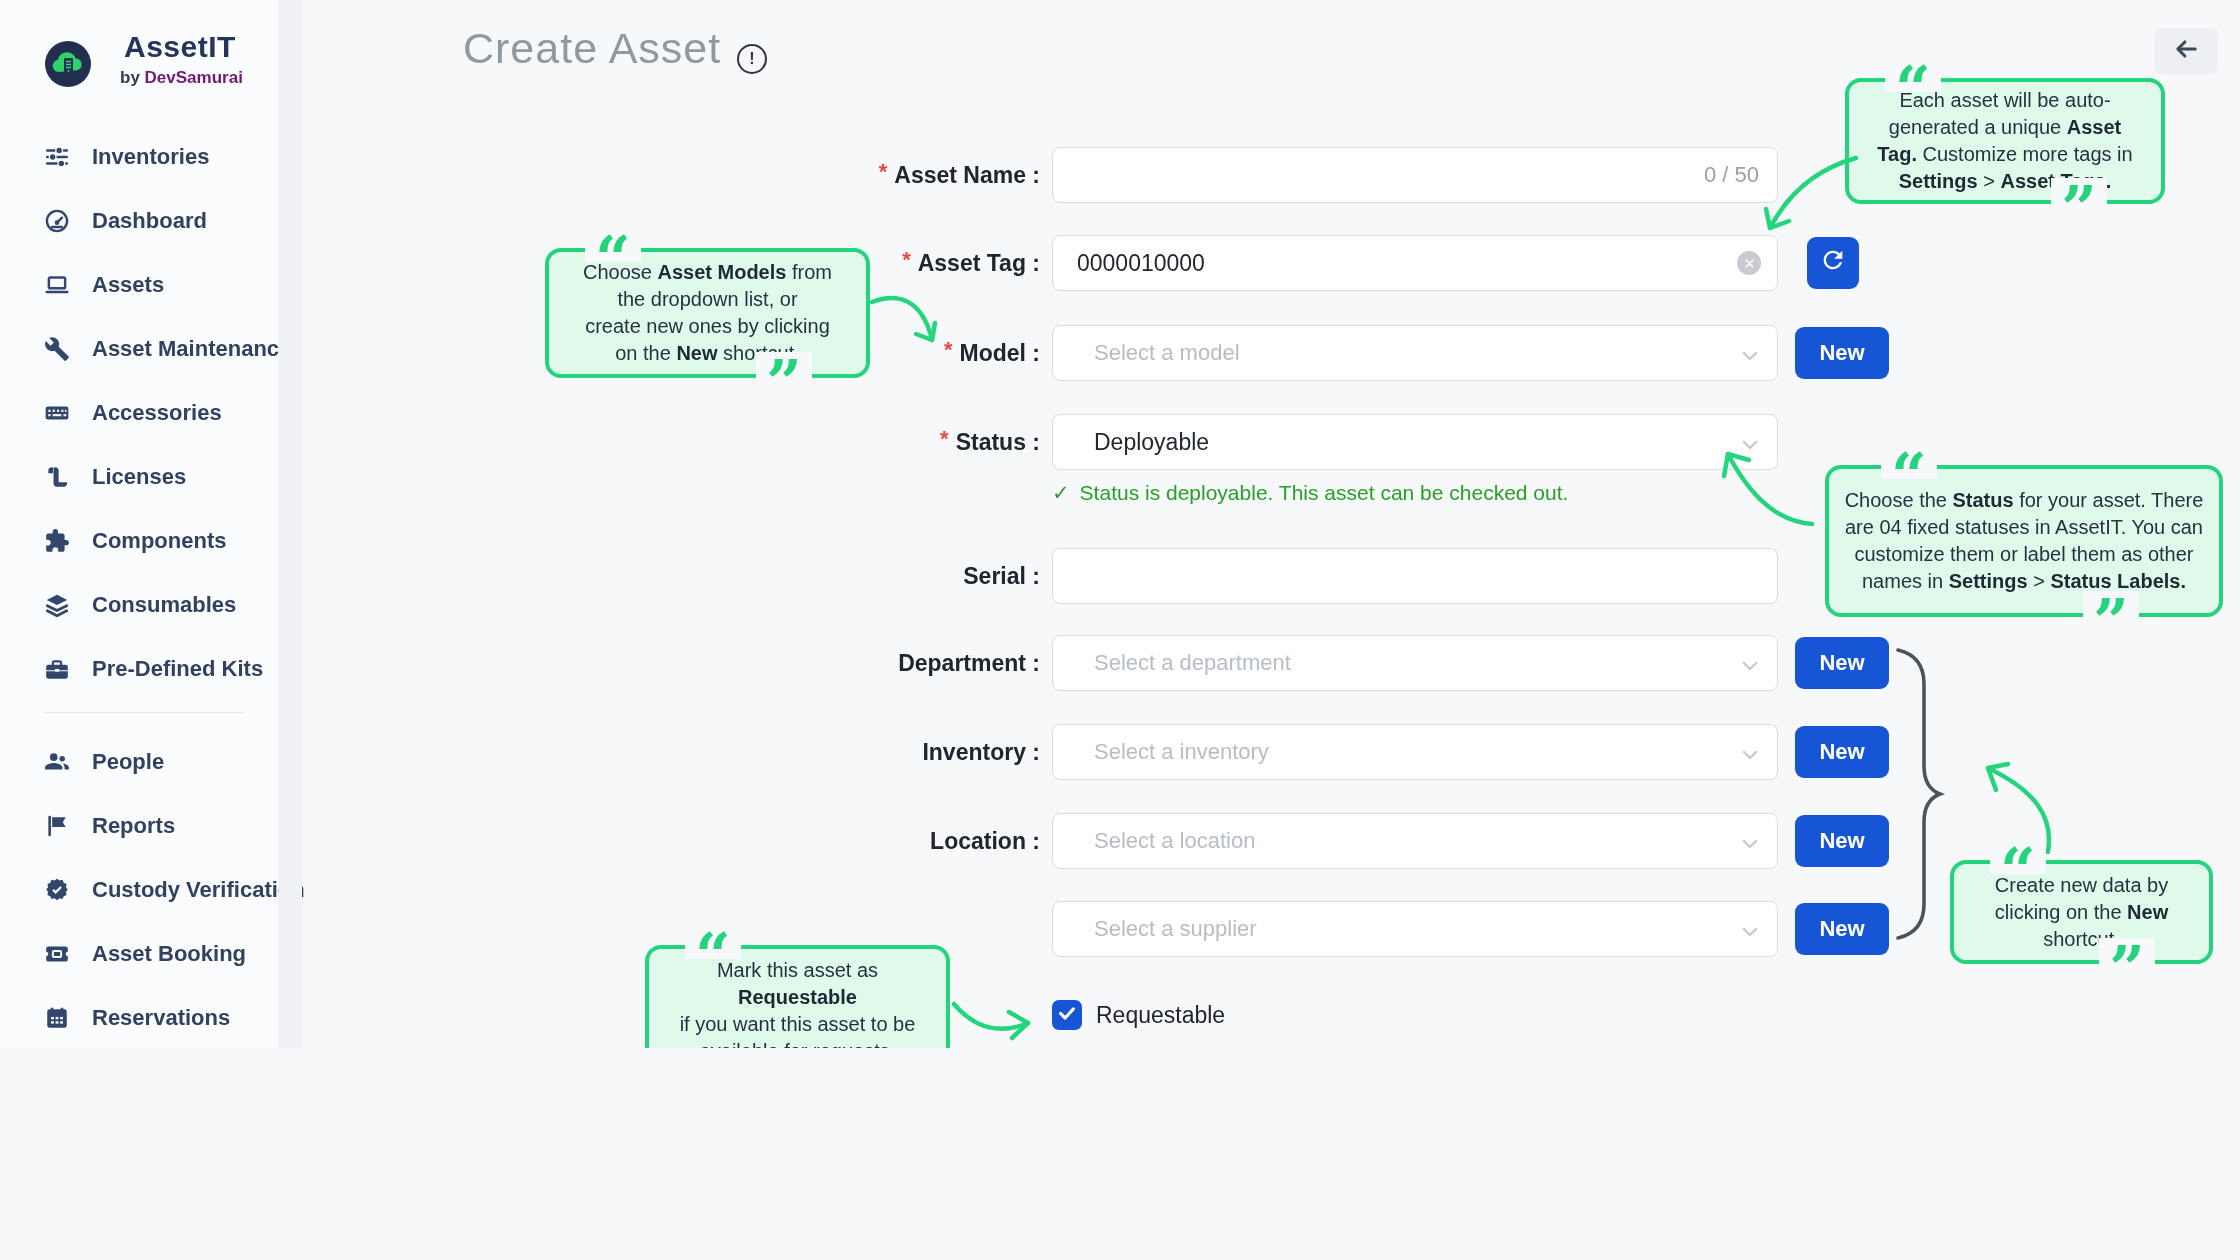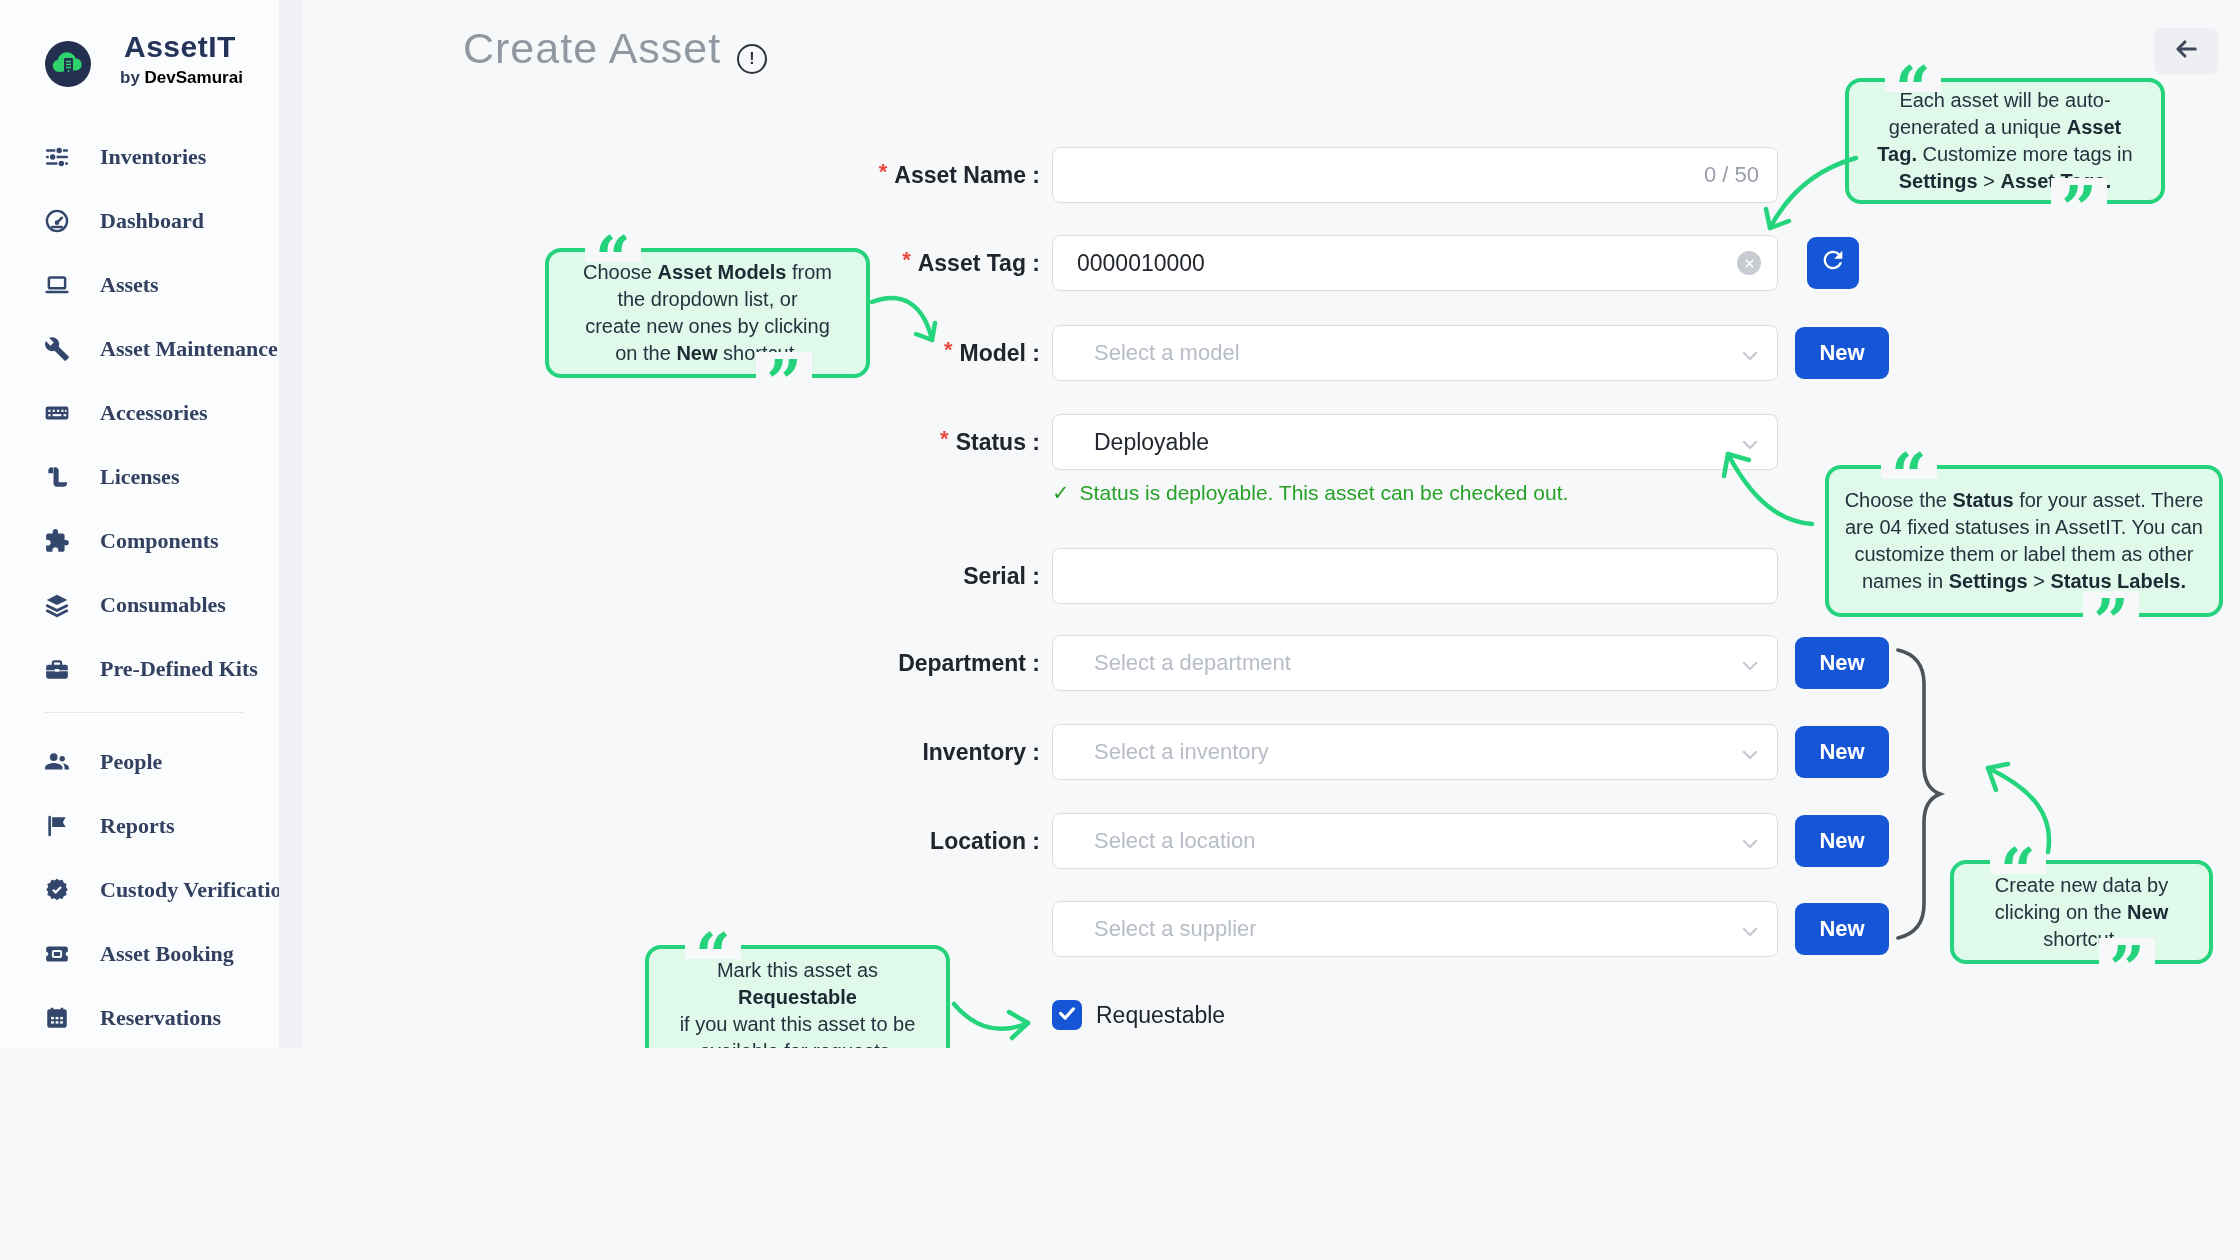--- a/index.html
+++ b/index.html
@@ -4,25 +4,25 @@
 <style>
   html,body{margin:0;padding:0;background:#f7f8fa;}
   #screen{position:relative;width:2240px;height:1048px;overflow:hidden;
     background:#f7f8fa;font-family:"Liberation Sans","DejaVu Sans",sans-serif;color:#22262e;}
   
   .sidebar{position:absolute;left:0;top:0;width:278px;height:1260px;background:#fbfcfe;}
   .scroll-gutter{position:absolute;left:279px;top:0;width:23px;height:1218px;background:#f0f1f4;}
   .logo-wrap{position:absolute;left:44px;top:40px;width:48px;height:48px;}
   .brand-title{position:absolute;left:124px;top:30px;font-size:30px;font-weight:700;color:#25355a;letter-spacing:.5px;}
   .brand-by{position:absolute;left:120px;top:68px;font-size:17px;font-weight:700;color:#2e3a56;}
-  .brand-by .brand-green{color:#000000;}
+  .brand-by .brand-green{color:#701a75;}
   .nav-item{position:absolute;left:0;width:278px;height:64px;display:flex;align-items:center;cursor:pointer;}
   .nav-item .nicon{position:absolute;left:44px;width:26px;height:26px;}
   .nav-item .nicon svg{width:26px;height:26px;display:block;}
-  .nav-item .nlabel{position:absolute;left:100px;font-size:22px;font-weight:600;color:#32415f;white-space:nowrap;font-family:Liberation Serif, serif;}
+  .nav-item .nlabel{position:absolute;left:92px;font-size:22px;font-weight:600;color:#32415f;white-space:nowrap;}
   .nav-divider{position:absolute;left:44px;width:200px;height:1px;background:#e5e8ed;}
   
   .page-title{position:absolute;left:463px;top:24px;font-size:43px;font-weight:300;color:#9098a2;letter-spacing:1px;}
   .info-circle{position:absolute;left:737px;top:44px;width:26px;height:26px;border:2.4px solid #30353f;border-radius:50%;
     display:flex;align-items:center;justify-content:center;font-size:16px;font-weight:700;color:#30353f;}
   .back-btn{position:absolute;left:2154px;top:28px;width:64px;height:46px;background:#edeff2;border-radius:8px;
     display:flex;align-items:center;justify-content:center;cursor:pointer;}
   .back-btn svg{width:26px;height:26px;}
   
   .flabel{position:absolute;left:640px;width:400px;height:56px;display:flex;align-items:center;justify-content:flex-end;

